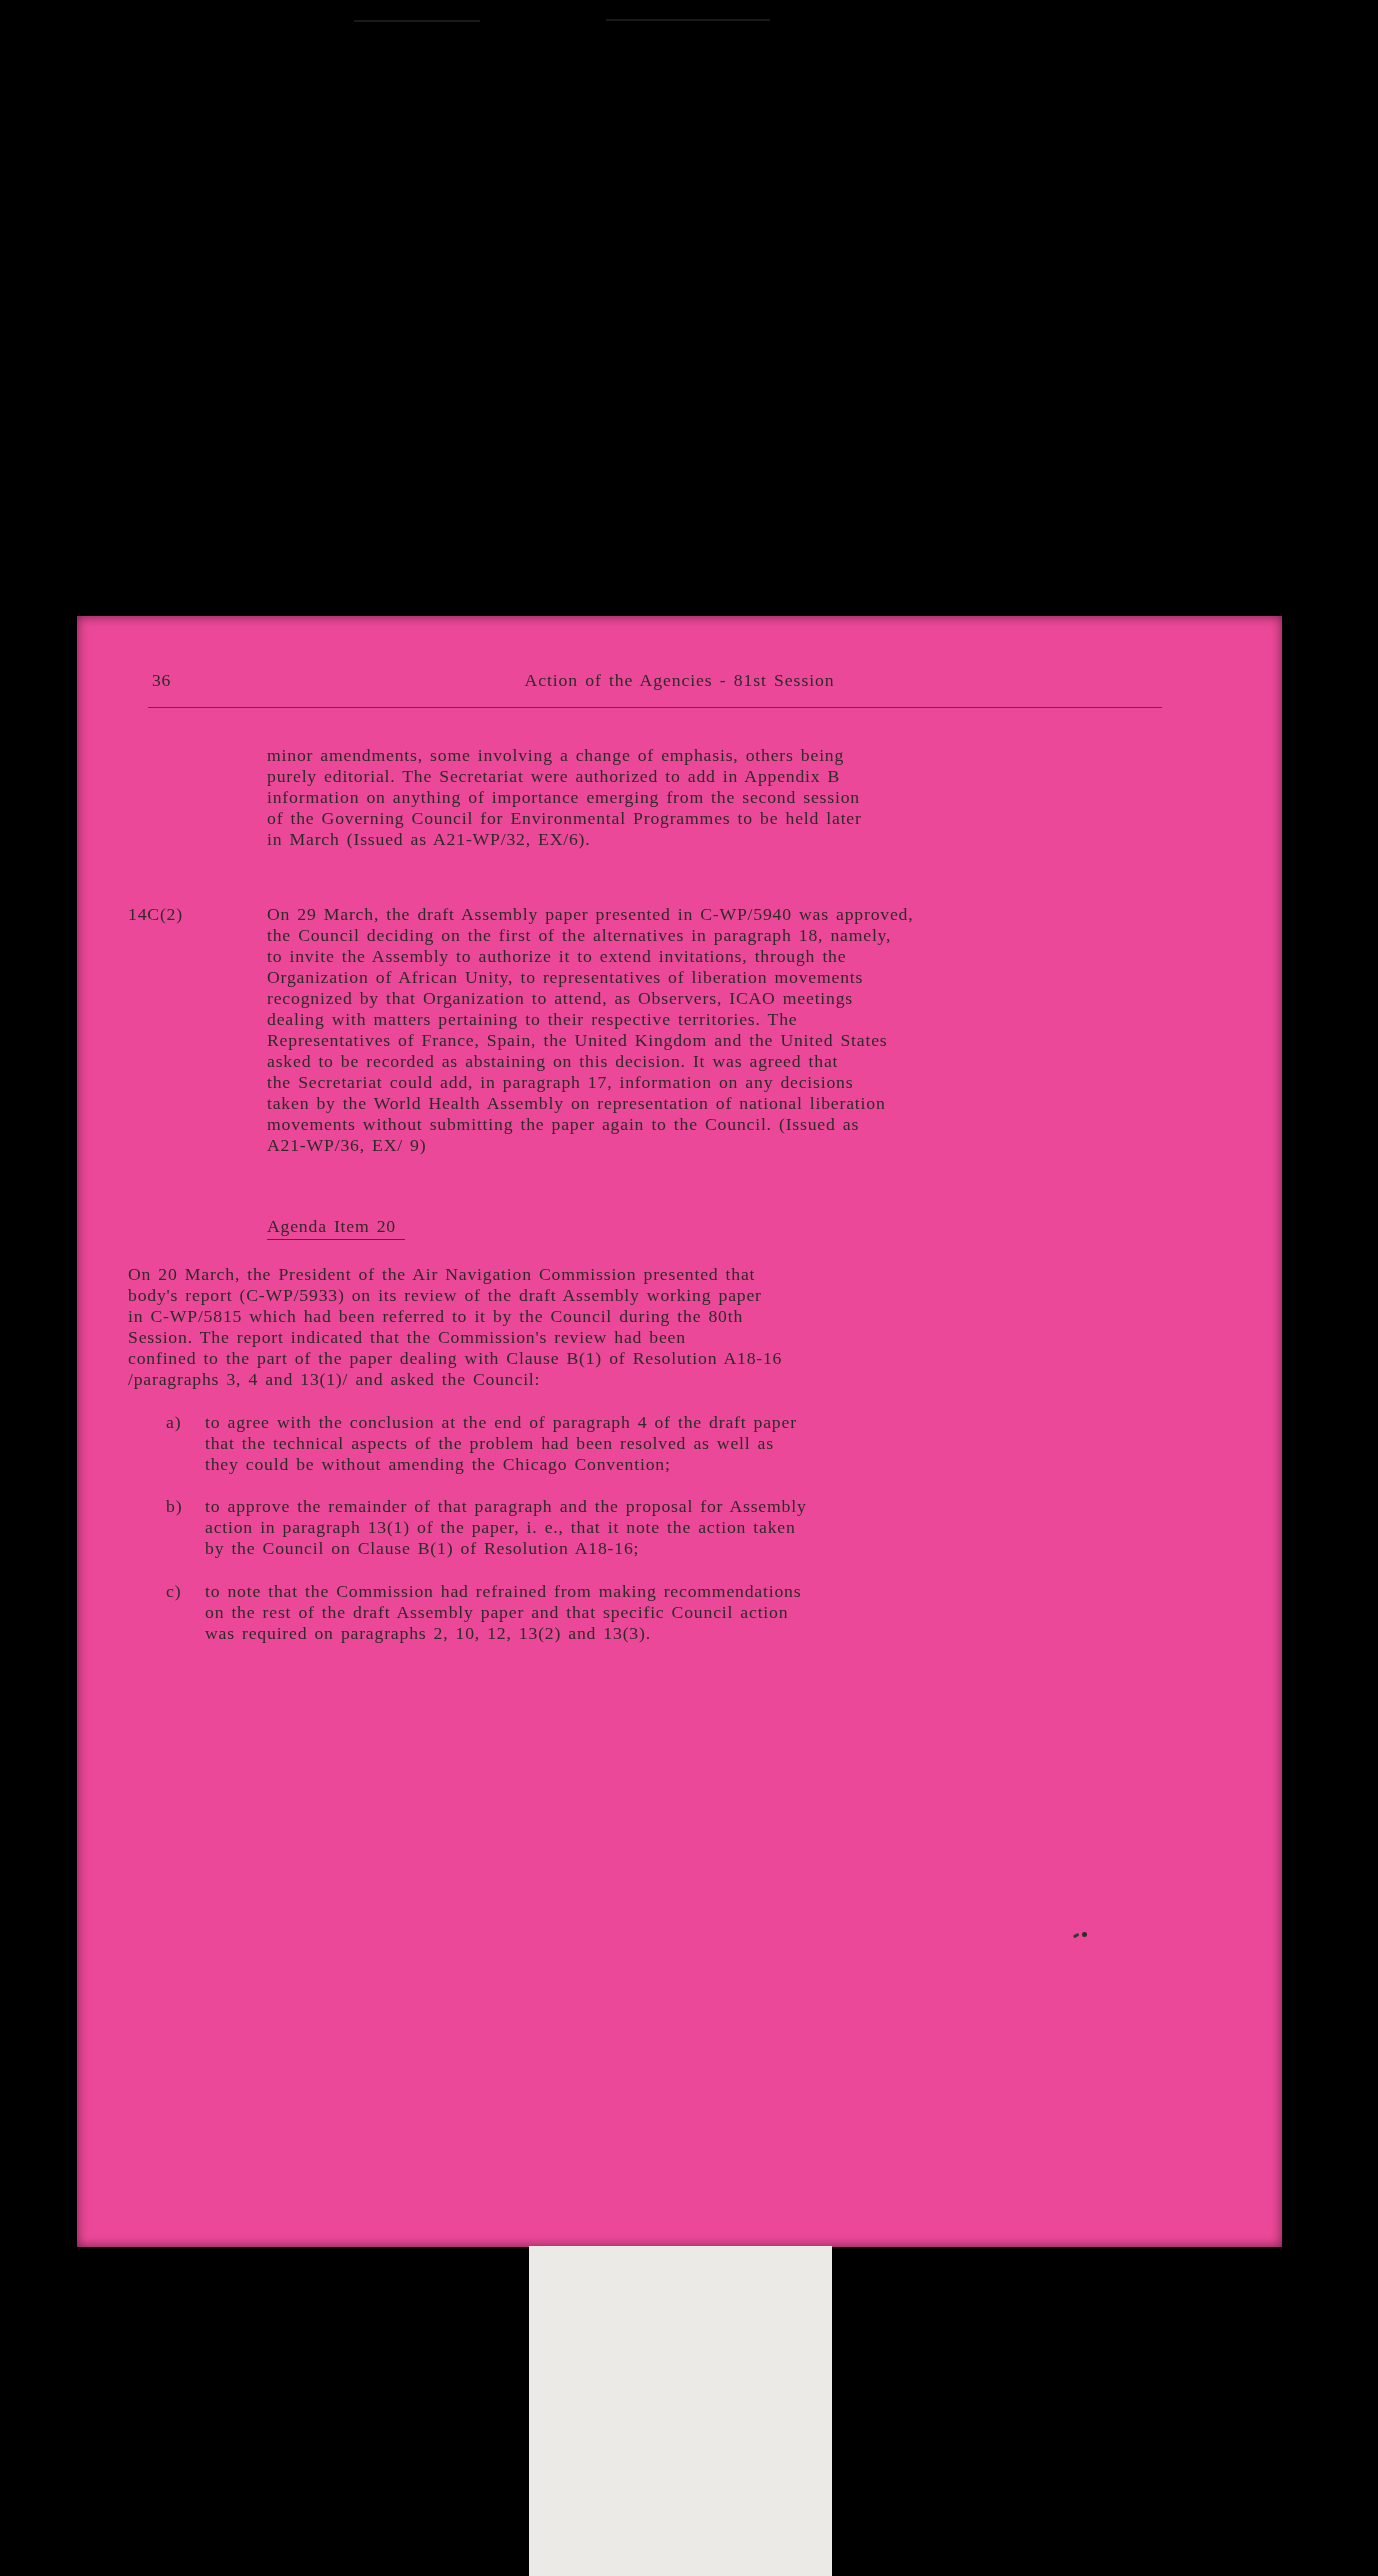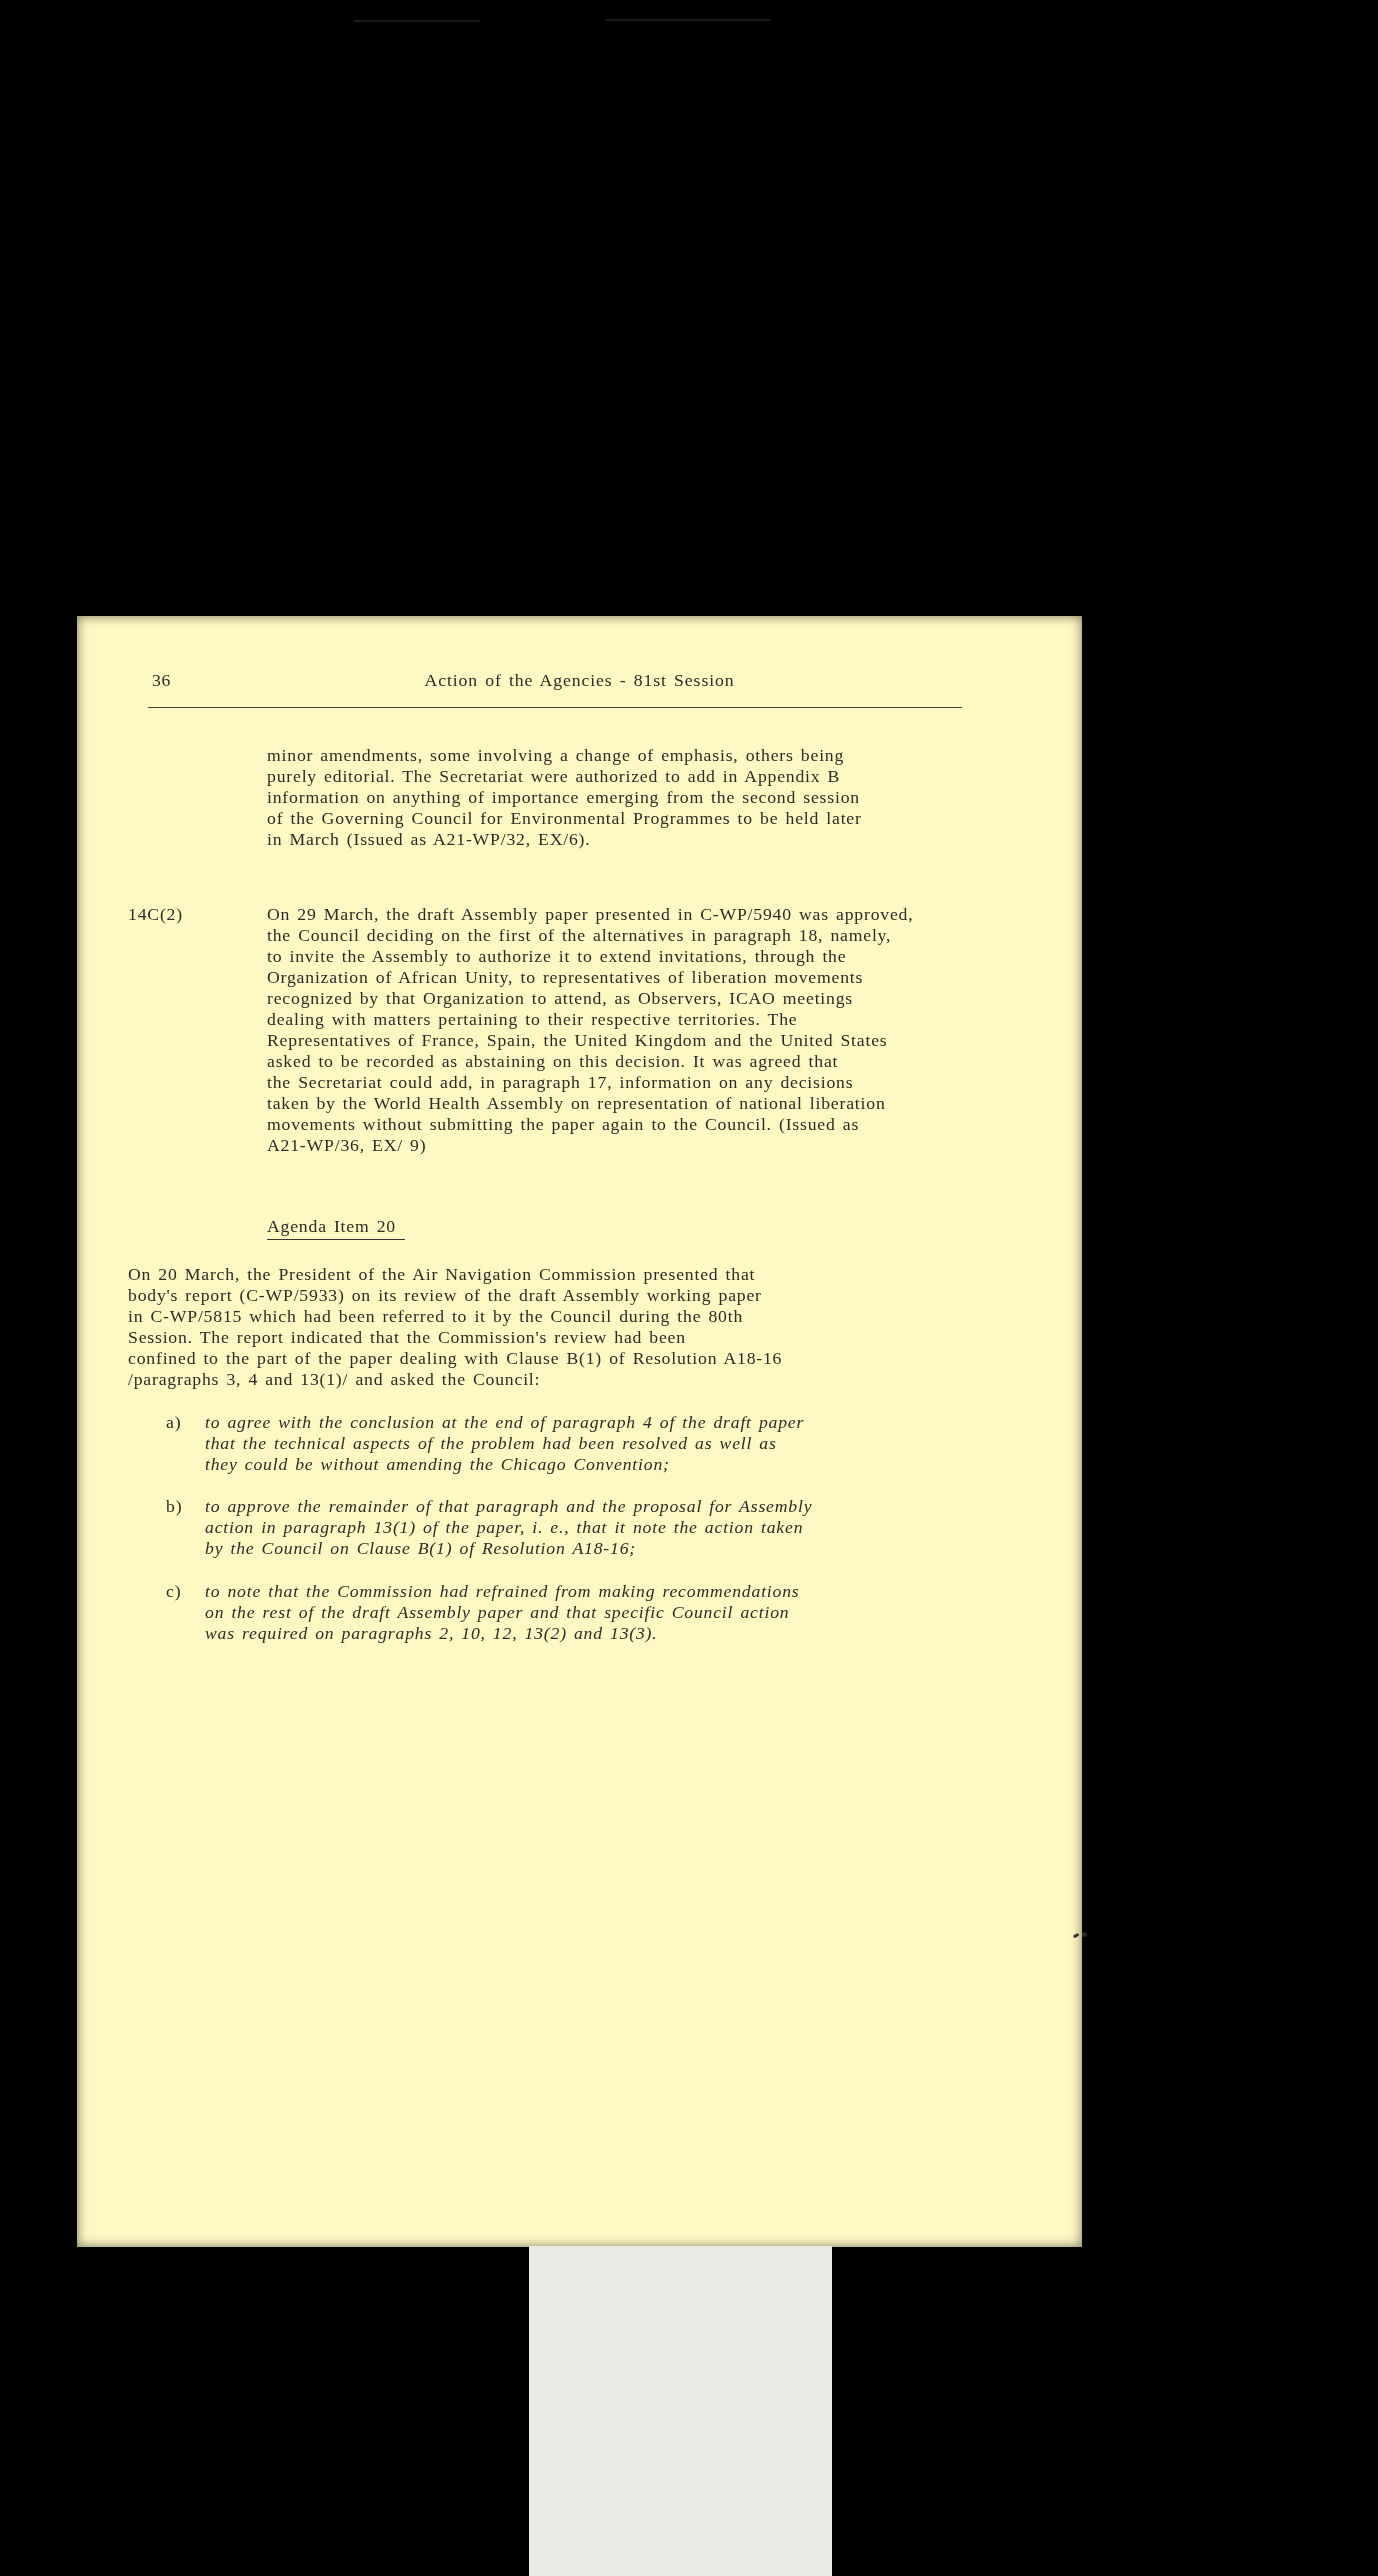--- a/index.html
+++ b/index.html
@@ -14,22 +14,22 @@
 
   
   .smudge { position:absolute; background:rgba(255,255,255,0.10); height:1.9px; }
   .s1 { left:354px; top:20px; width:126px; }
   .s2 { left:606px; top:19px; width:164px; }
 
   
   .page {
     position:absolute;
     left:77px; top:616px;
-    width:1005px; height:1631px;
-    background:#fef9c3;
+    width:1205px; height:1631px;
+    background:#ec4899;
     color:#2c2b27;
     box-shadow:0 0 11.4px rgba(0,0,0,0.55) inset;
   }
 
   .page-head { position:relative; padding-top:54px; }
   .page-num {
     position:absolute; left:75px; top:54px;
     font-size:17.7px; letter-spacing:0.6px;
   }
   .page-title {
@@ -63,21 +63,21 @@
   .alabel-wrap { flex:none; width:196px; }
   .alabel {
     display:inline-block;
     border-bottom:1.9px solid #37352f;
     padding-bottom:1.9px; padding-right:8.8px;
   }
   .adesc { white-space:pre-line; width:663px; }
 
   .list-item { display:flex; margin-top:21.5px; margin-left:38px; }
   .llabel { flex:none; width:39px; }
-  .ltext  { white-space:pre-line; width:780px;font-style:italic; }
+  .ltext  { white-space:pre-line; width:780px; }
 
   
   .ink-mark { position:absolute; left:996px; top:1315px; width:16.4px; height:6.3px; }
   .ink-mark::before {
     content:""; position:absolute; left:0; top:2.5px; width:6.3px; height:2.5px;
     background:#3a3833; transform:rotate(-30deg); border-radius:1.3px;
   }
   .ink-mark::after {
     content:""; position:absolute; left:8.8px; top:1.3px; width:5.7px; height:5px;
     background:#2e2c28; border-radius:50%;

